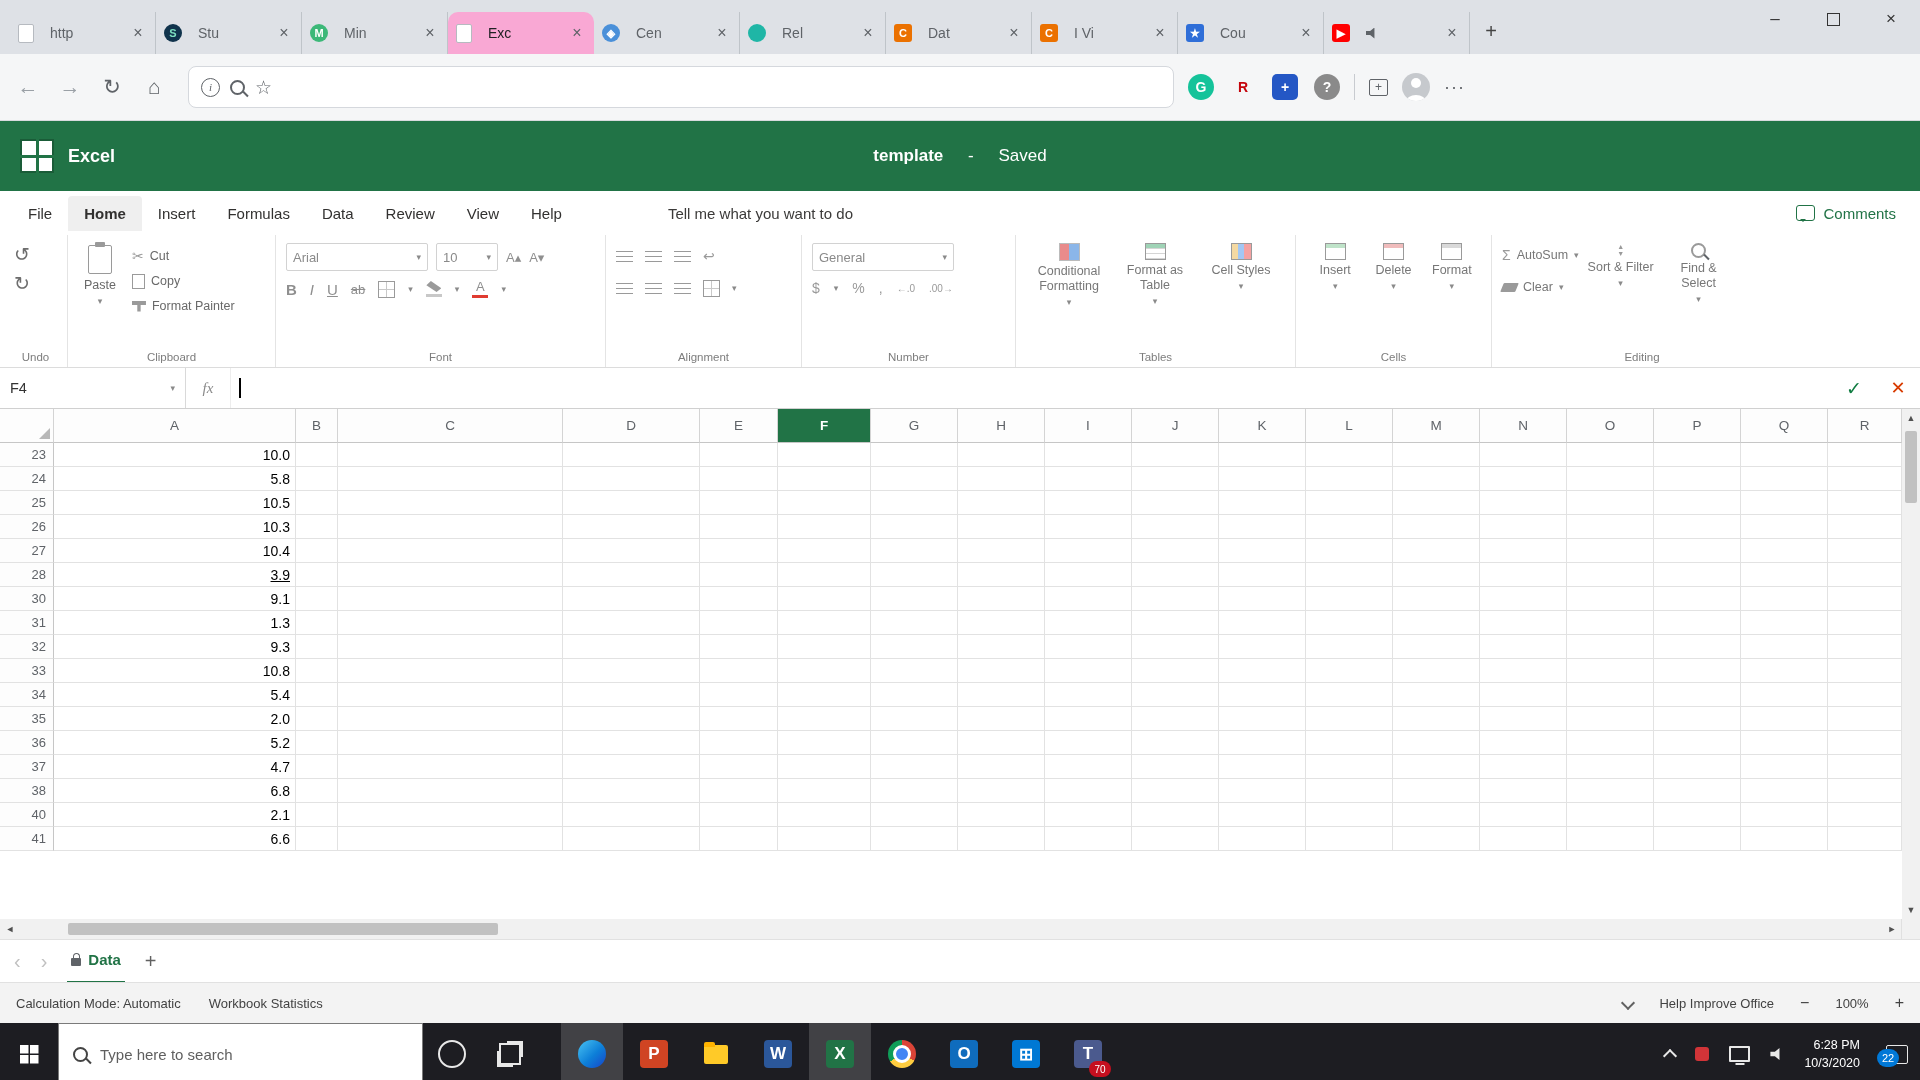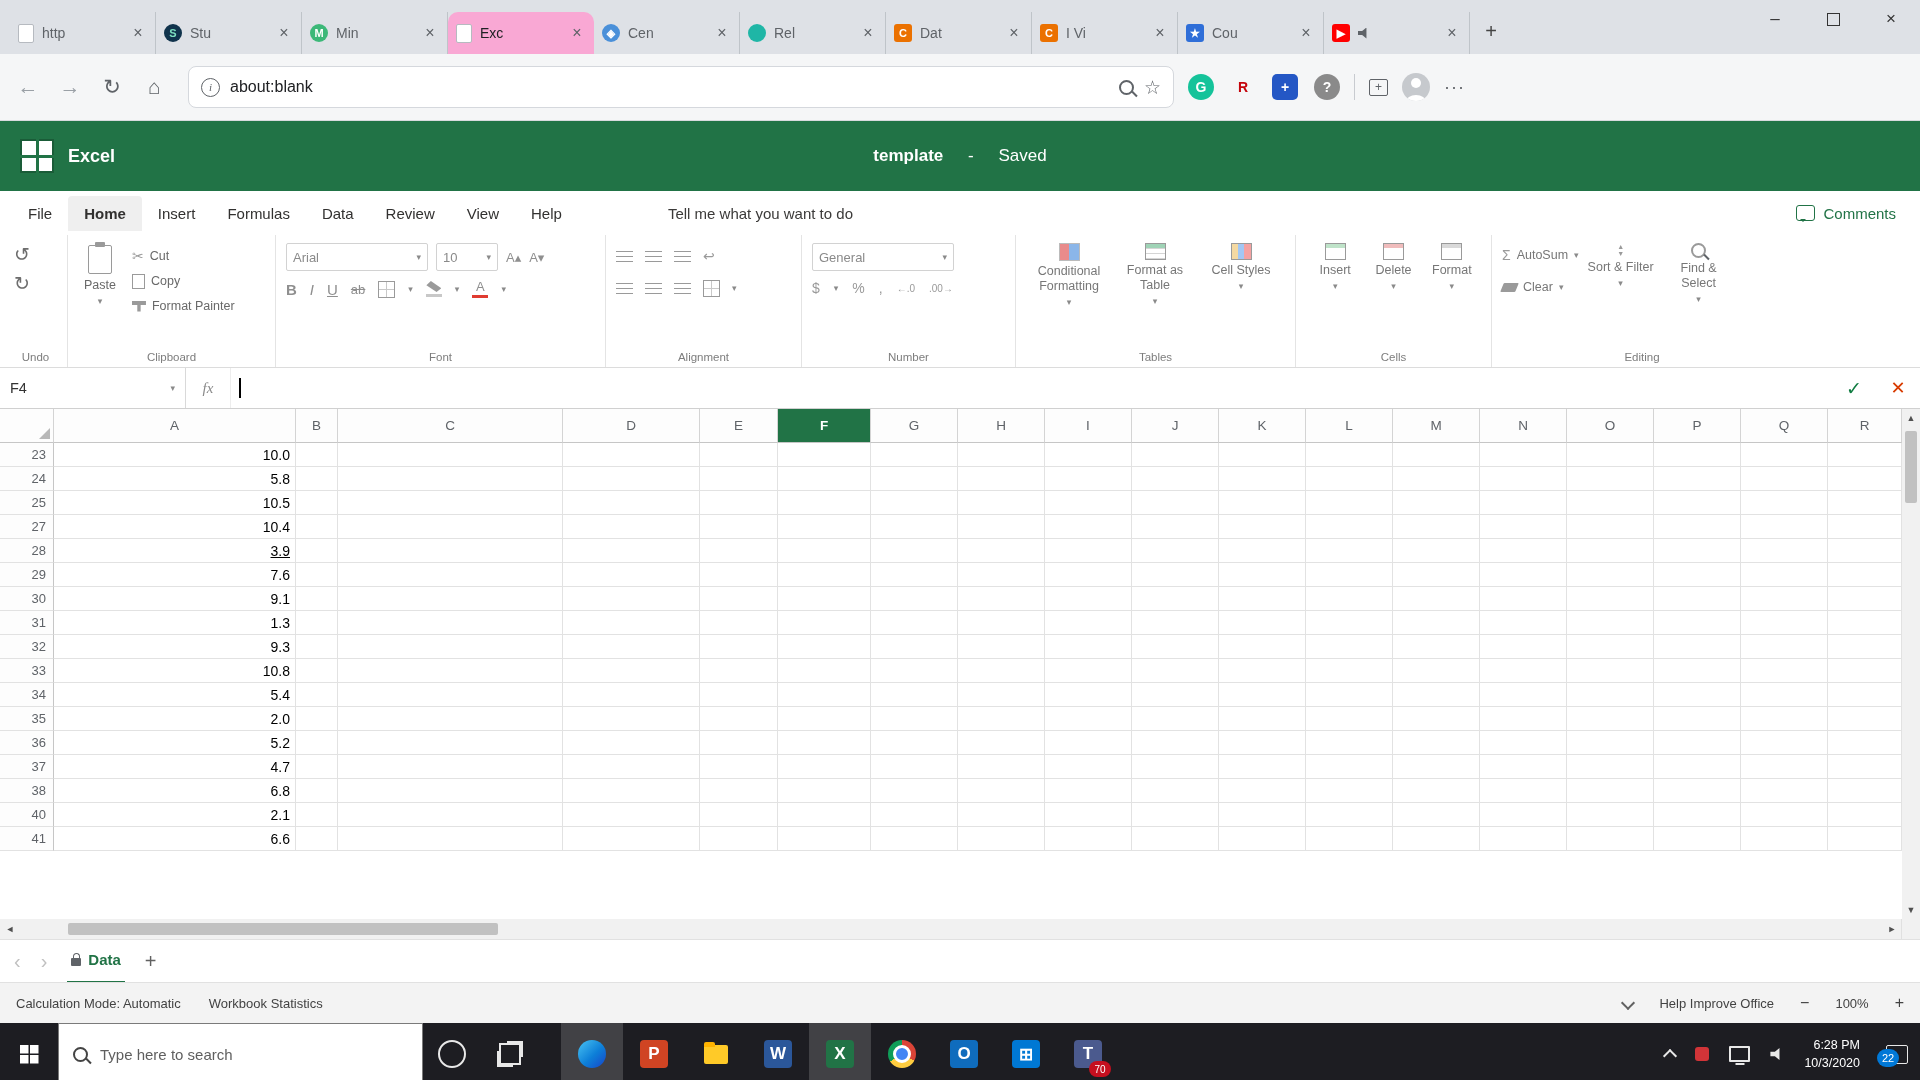--- a/index.html
+++ b/index.html
@@ -1,21 +1,21 @@
 <!DOCTYPE html>
 <html><head>
 <meta charset="utf-8">
 <style>
   html,body{margin:0;padding:0;}
   body{width:1920px;height:1080px;overflow:hidden;font-family:"Liberation Sans",sans-serif;background:#fff;}
   .screen{width:1920px;height:1080px;display:flex;flex-direction:column;}
   
   .tabbar{height:54px;background:#dee1e6;display:flex;align-items:flex-end;flex:0 0 auto;}
   .tab-strip{display:flex;align-items:flex-end;height:46px;padding-left:10px;}
-  .tab{width:146px;height:42px;display:flex;align-items:center;gap:8px;padding:0 8px;box-sizing:border-box;
+  .tab{width:146px;height:42px;display:flex;align-items:center;gap:16px;padding:0 8px;box-sizing:border-box;
        color:#5f6368;font-size:14px;border-right:1px solid #bfc4c9;position:relative;cursor:default;}
   .tab.active{background:#f9a8d4;border-radius:10px 10px 0 0;border-right:none;color:#202124;z-index:2;}
   .tab-icon{width:18px;height:18px;border-radius:50%;display:flex;align-items:center;justify-content:center;
             font-size:11px;font-weight:bold;flex:0 0 auto;}
   .tab-icon.square{border-radius:3px;}
   .tab-icon.page{background:#fff;border:1px solid #b6bac0;border-radius:2px;width:14px;height:17px;}
   .tab-label{flex:1;overflow:hidden;white-space:nowrap;}
   .tab-close{font-size:16px;color:#5f6368;width:18px;text-align:center;flex:0 0 auto;}
   .spk{display:inline-block;width:13px;height:11px;background:#5f6368;
        clip-path:polygon(0 32%,32% 32%,65% 0,65% 100%,32% 68%,0 68%);flex:0 0 auto;}
@@ -262,21 +262,20 @@
     </div>
   </div>
 
   <div class="toolbar">
     <span class="navbtn">←</span>
     <span class="navbtn">→</span>
     <span class="navbtn on">↻</span>
     <span class="navbtn on">⌂</span>
     <div class="address">
       <span class="circle-i">i</span>
-      <span class="url">about:blank</span>
       <span class="mag"></span>
       <span class="star">☆</span>
     </div>
     <span class="ext-strip" style="display:flex;gap:16px;align-items:center;">
         <span class="ext circle" style="background: rgb(21, 195, 154); color: rgb(255, 255, 255);">G</span>
         <span class="ext plain" style="color: rgb(197, 5, 12);">R</span>
         <span class="ext square" style="background: rgb(36, 87, 197); color: rgb(255, 255, 255);">+</span>
         <span class="ext circle" style="background: rgb(138, 138, 138); color: rgb(255, 255, 255);">?</span>
       </span>
     <span class="tb-sep"></span>
@@ -598,20 +597,41 @@
             <div class="cell" style="width: 87px;"></div>
             <div class="cell" style="width: 87px;"></div>
             <div class="cell" style="width: 87px;"></div>
             <div class="cell" style="width: 87px;"></div>
             <div class="cell" style="width: 87px;"></div>
             <div class="cell" style="width: 87px;"></div>
             <div class="cell" style="width: 87px;"></div>
             <div class="cell" style="width: 74px;"></div>
           </div>
           <div class="grow">
+            <div class="rn">26</div>
+            <div class="cell" style="width: 242px;">10.3</div>
+            <div class="cell" style="width: 42px;"></div>
+            <div class="cell" style="width: 225px;"></div>
+            <div class="cell" style="width: 137px;"></div>
+            <div class="cell" style="width: 78px;"></div>
+            <div class="cell" style="width: 93px;"></div>
+            <div class="cell" style="width: 87px;"></div>
+            <div class="cell" style="width: 87px;"></div>
+            <div class="cell" style="width: 87px;"></div>
+            <div class="cell" style="width: 87px;"></div>
+            <div class="cell" style="width: 87px;"></div>
+            <div class="cell" style="width: 87px;"></div>
+            <div class="cell" style="width: 87px;"></div>
+            <div class="cell" style="width: 87px;"></div>
+            <div class="cell" style="width: 87px;"></div>
+            <div class="cell" style="width: 87px;"></div>
+            <div class="cell" style="width: 87px;"></div>
+            <div class="cell" style="width: 74px;"></div>
+          </div>
+          <div class="grow">
             <div class="rn">27</div>
             <div class="cell" style="width: 242px;">10.4</div>
             <div class="cell" style="width: 42px;"></div>
             <div class="cell" style="width: 225px;"></div>
             <div class="cell" style="width: 137px;"></div>
             <div class="cell" style="width: 78px;"></div>
             <div class="cell" style="width: 93px;"></div>
             <div class="cell" style="width: 87px;"></div>
             <div class="cell" style="width: 87px;"></div>
             <div class="cell" style="width: 87px;"></div>
@@ -621,41 +641,20 @@
             <div class="cell" style="width: 87px;"></div>
             <div class="cell" style="width: 87px;"></div>
             <div class="cell" style="width: 87px;"></div>
             <div class="cell" style="width: 87px;"></div>
             <div class="cell" style="width: 87px;"></div>
             <div class="cell" style="width: 74px;"></div>
           </div>
           <div class="grow">
             <div class="rn">28</div>
             <div class="cell" style="width: 242px; text-decoration: underline;">3.9</div>
-            <div class="cell" style="width: 42px;"></div>
-            <div class="cell" style="width: 225px;"></div>
-            <div class="cell" style="width: 137px;"></div>
-            <div class="cell" style="width: 78px;"></div>
-            <div class="cell" style="width: 93px;"></div>
-            <div class="cell" style="width: 87px;"></div>
-            <div class="cell" style="width: 87px;"></div>
-            <div class="cell" style="width: 87px;"></div>
-            <div class="cell" style="width: 87px;"></div>
-            <div class="cell" style="width: 87px;"></div>
-            <div class="cell" style="width: 87px;"></div>
-            <div class="cell" style="width: 87px;"></div>
-            <div class="cell" style="width: 87px;"></div>
-            <div class="cell" style="width: 87px;"></div>
-            <div class="cell" style="width: 87px;"></div>
-            <div class="cell" style="width: 87px;"></div>
-            <div class="cell" style="width: 74px;"></div>
-          </div>
-          <div class="grow">
-            <div class="rn">29</div>
-            <div class="cell" style="width: 242px;">7.6</div>
             <div class="cell" style="width: 42px;"></div>
             <div class="cell" style="width: 225px;"></div>
             <div class="cell" style="width: 137px;"></div>
             <div class="cell" style="width: 78px;"></div>
             <div class="cell" style="width: 93px;"></div>
             <div class="cell" style="width: 87px;"></div>
             <div class="cell" style="width: 87px;"></div>
             <div class="cell" style="width: 87px;"></div>
             <div class="cell" style="width: 87px;"></div>
             <div class="cell" style="width: 87px;"></div>

